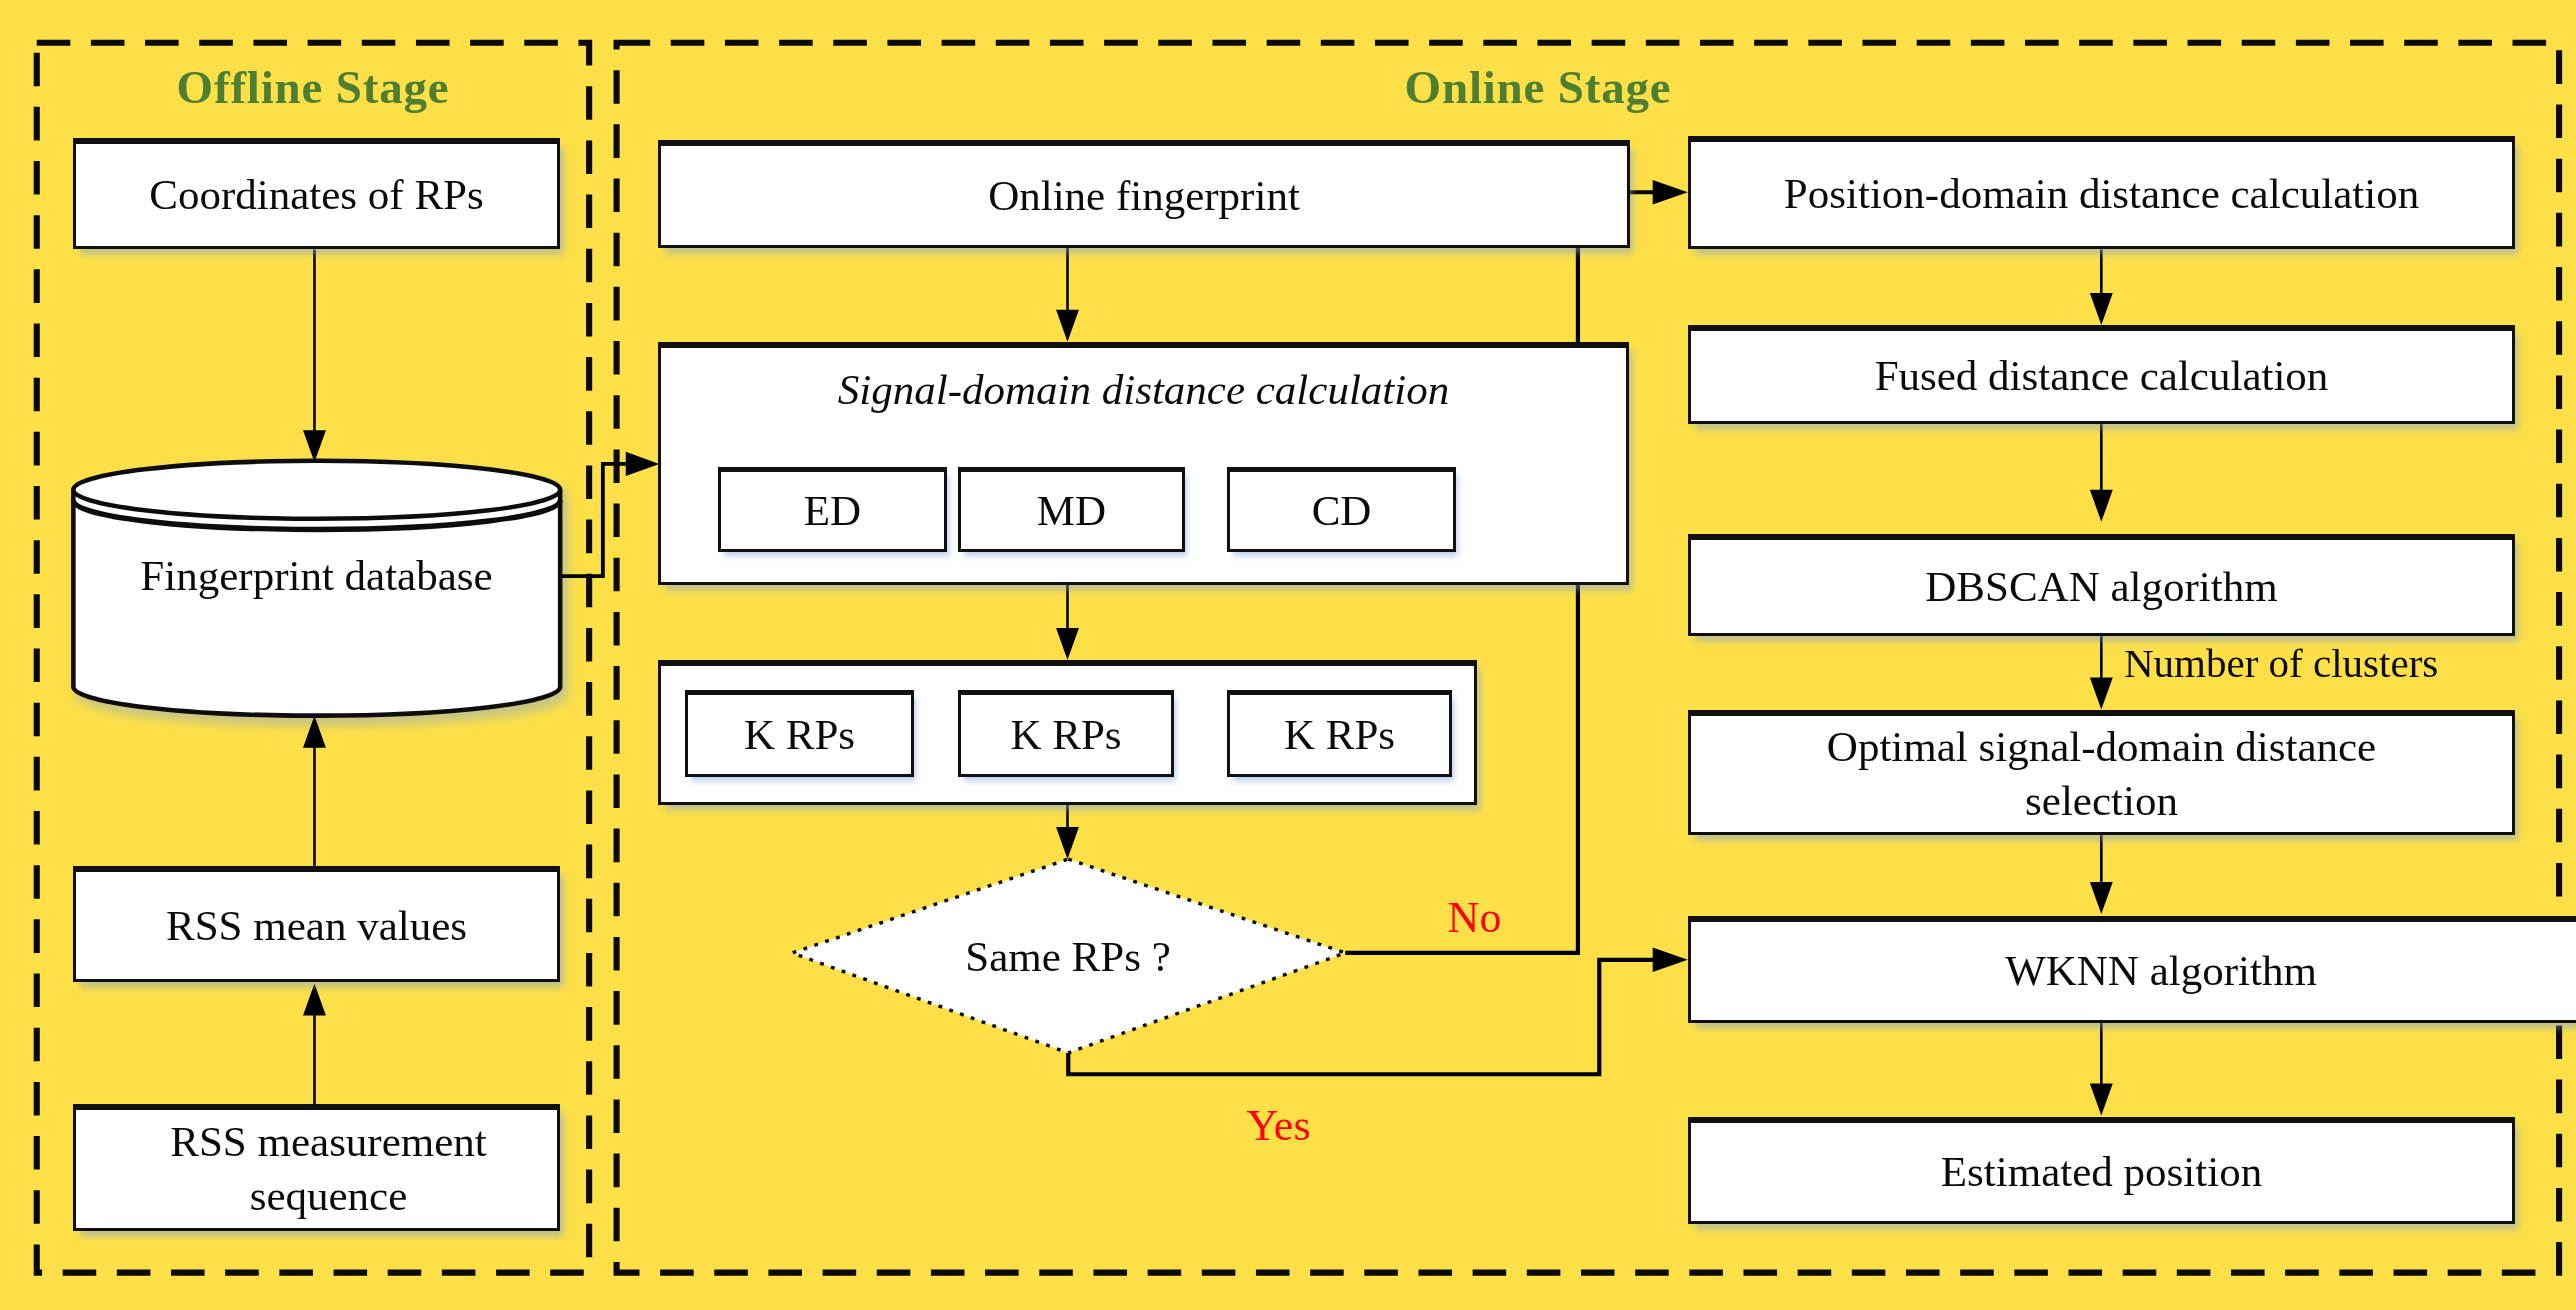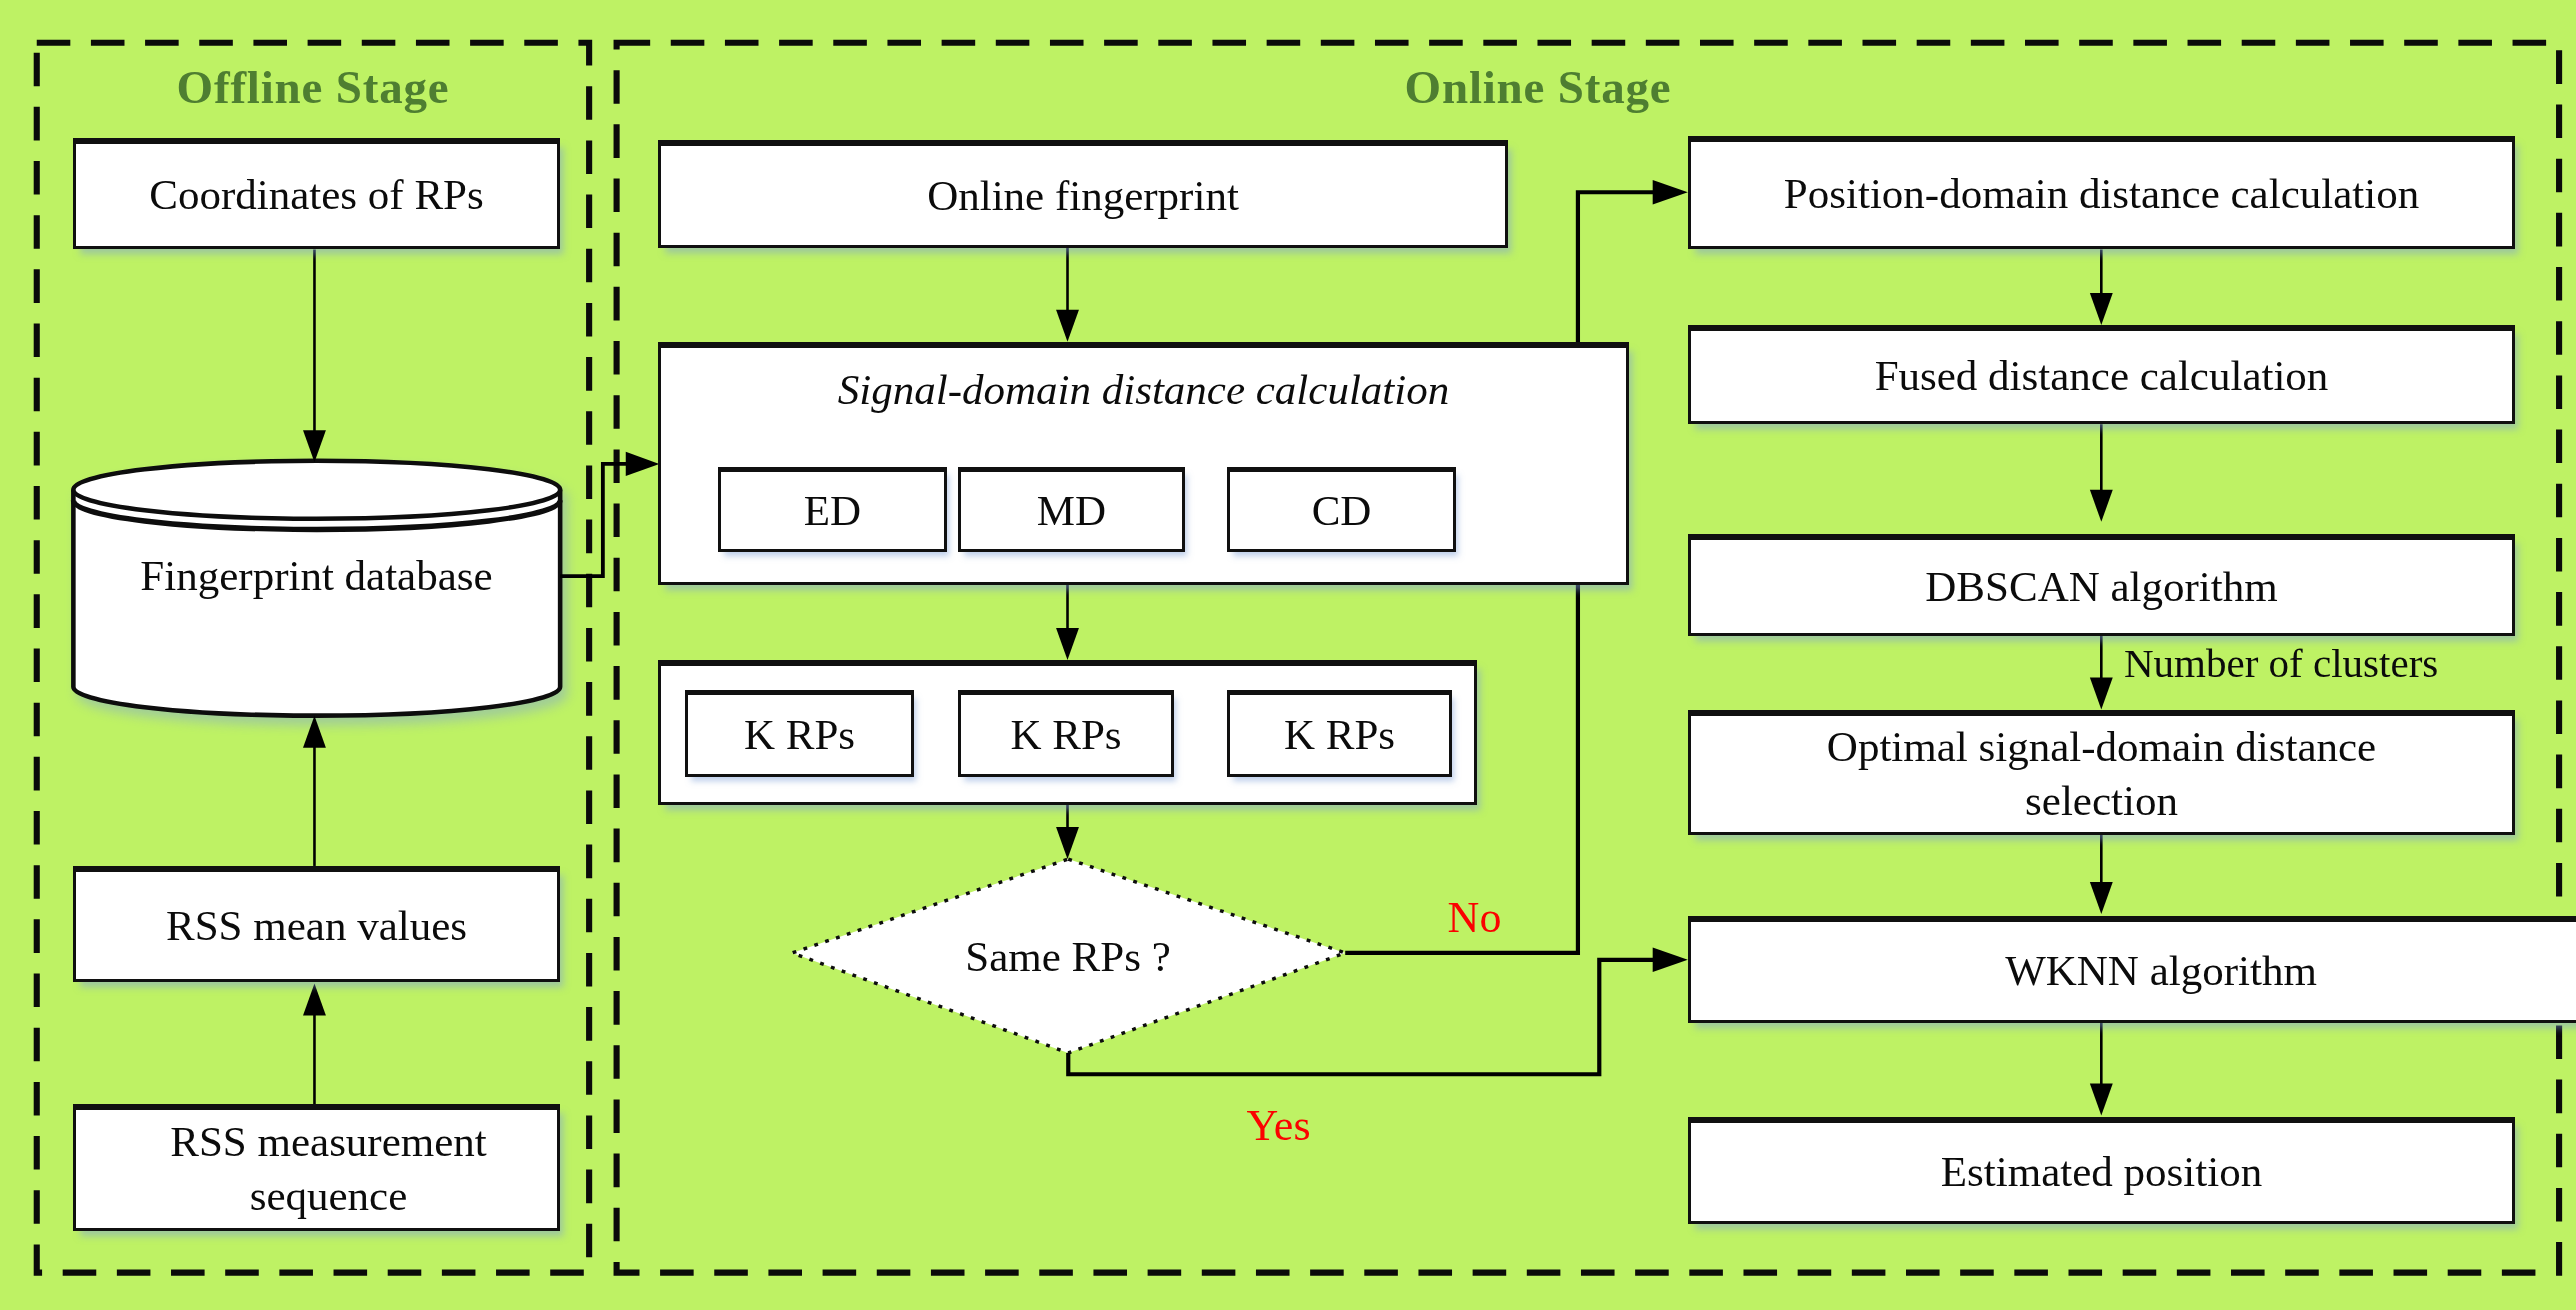--- a/index.html
+++ b/index.html
@@ -1,17 +1,17 @@
 <!DOCTYPE html>
 <html style="font-size:12.2px"><head>
 <meta charset="utf-8">
 <style>
   html,body{margin:0;padding:0;background:#ffffff;}
   #canvas{
-    position:relative;width:2576px;height:1310px;background:#bef264;
+    position:relative;width:2576px;height:1310px;background:#fde047;
     font-family:"Liberation Serif","DejaVu Serif",serif;color:#0b0b0b;overflow:hidden;
   }
   #wires{position:absolute;left:0;top:0;z-index:1;}
   .box{
     position:absolute;background:#ffffff;border:3.8px solid #101010;border-top-width:6.1px;
     box-sizing:border-box;display:flex;flex-direction:column;align-items:center;justify-content:center;
     text-align:center;font-size:43px;line-height:1.25;z-index:2;
     box-shadow:5.3px 7.6px 6.9px -1.5px rgba(125,160,215,0.5);
   }
   .subbox{border-width:5.3px 3.1px 3.1px 3.1px;z-index:3;box-shadow:4.6px 6.1px 6.1px -1.5px rgba(125,160,215,0.5);}
@@ -126,21 +126,21 @@
 
   <div class="box" style="left:73px;top:866px;width:487px;height:116px;">
     <span>RSS mean values</span>
   </div>
 
   <div class="box" style="left:73px;top:1104px;width:487px;height:127px;padding-left:24px;">
     <span>RSS measurement</span>
     <span>sequence</span>
   </div>
 
-  <div class="box" style="left:658px;top:140px;width:850px;height:108px;">
+  <div class="box" style="left:658px;top:140px;width:972px;height:108px;">
     <span>Online fingerprint</span>
   </div>
 
   <div class="box" style="left:658px;top:342px;width:971px;height:243px;justify-content:flex-start;padding-top:15px;font-style:italic;">
     <span>Signal-domain distance calculation</span>
   </div>
   <div class="box subbox" style="left:718px;top:467px;width:229px;height:85px;">
     <span>ED</span>
   </div>
   <div class="box subbox" style="left:958px;top:467px;width:227px;height:85px;">

